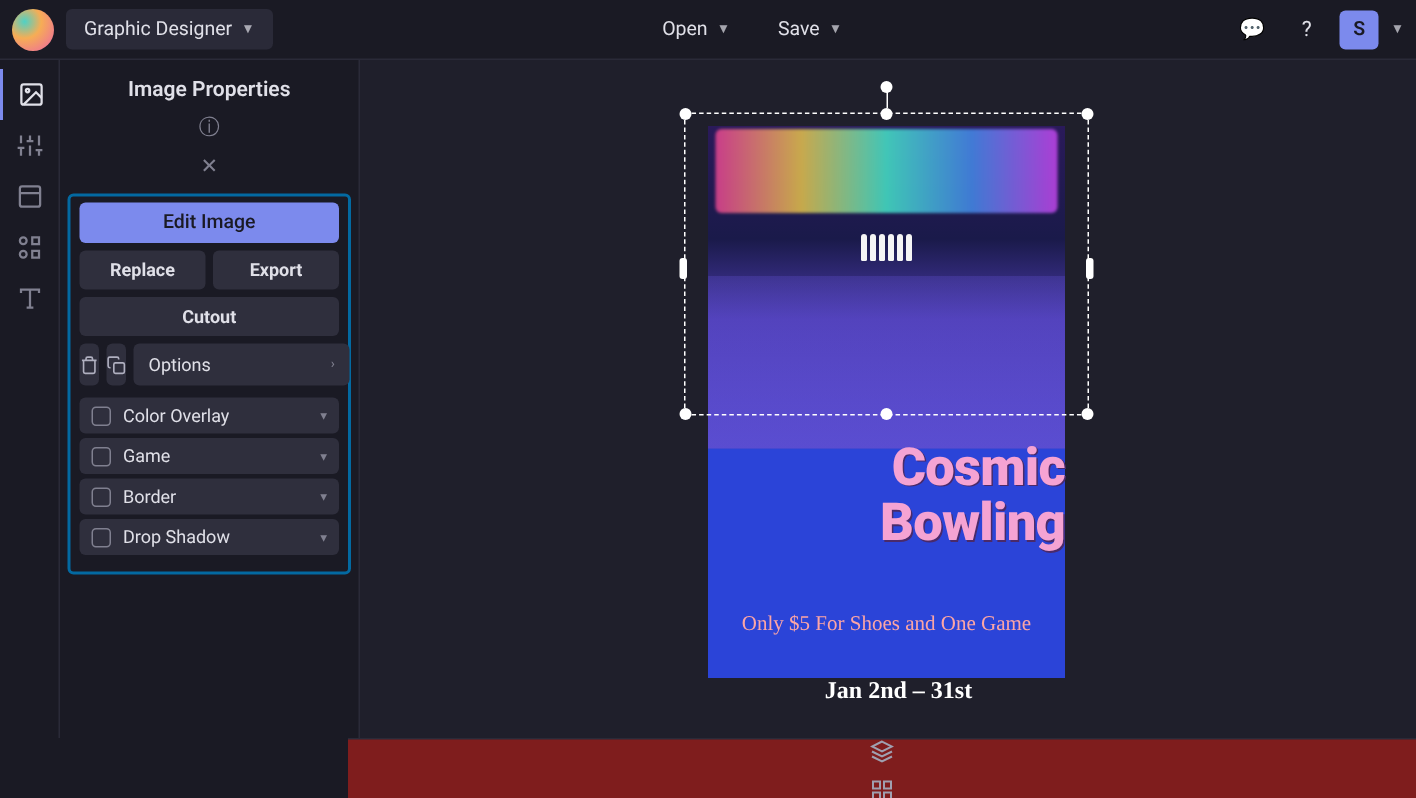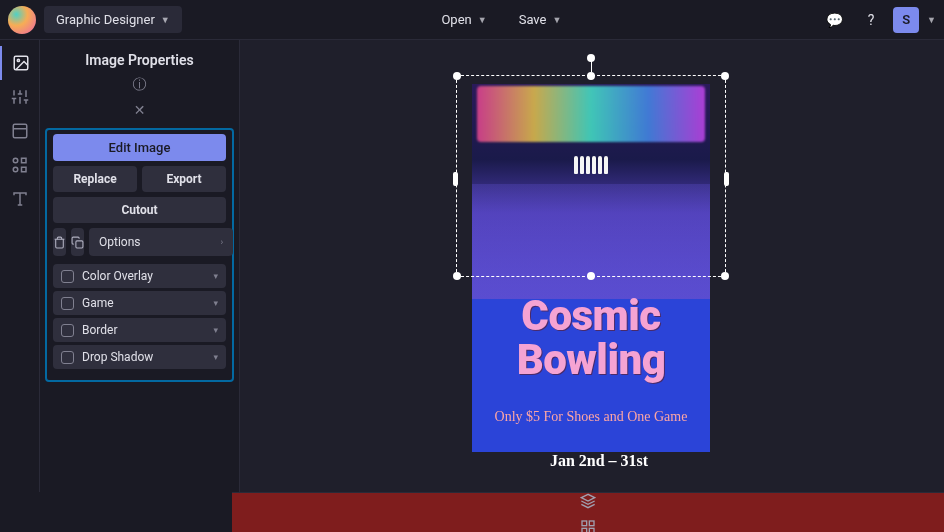--- a/index.html
+++ b/index.html
@@ -39,21 +39,21 @@
 .prop-row .sp { flex: 1; }
 .prop-chev { font-size: 9px; color: #808090; }
 
 .canvas { flex: 1; background: #1f1f2b; position: relative; overflow: hidden; }
 .poster { position: absolute; left: 232px; top: 44px; width: 238px; height: 368px; background: #2b44d8; }
 .poster-img { width: 238px; height: 215px; background: linear-gradient(180deg, #2a1a5a 0%, #1a1a4a 35%, #4a3aaa 60%, #5a4ac5 100%); position: relative; overflow: hidden; }
 .lane-glow { position: absolute; top: 100px; left: 0; right: 0; height: 115px; background: linear-gradient(180deg, rgba(120,100,255,0.2), rgba(90,80,220,0.5)); }
 .pins { position: absolute; top: 72px; left: 50%; transform: translateX(-50%); display: flex; gap: 2px; }
 .pin { width: 4px; height: 18px; background: #f5f5f5; border-radius: 2px 2px 1px 1px; }
 .neon-top { position: absolute; top: 2px; left: 5px; right: 5px; height: 56px; background: linear-gradient(90deg, #ff4a9a 0%, #ffd84a 25%, #4affd8 50%, #4a9aff 75%, #d84aff 100%); opacity: 0.75; filter: blur(1px); border-radius: 4px; }
-.poster-title { position: absolute; top: 210px; left: 0; right: 0; text-align: center; font-family: "Comic Sans MS", cursive; font-size: 42px; font-weight: 900; color: #f5a3d3; line-height: 1.05; text-shadow: 1px 1px 0 #4a2a6a; letter-spacing: -0.5px; }
+.poster-title { position: absolute; top: 210px; left: 0; right: 0; text-align: right; font-family: "Comic Sans MS", cursive; font-size: 35px; font-weight: 900; color: #f5a3d3; line-height: 1.05; text-shadow: 1px 1px 0 #4a2a6a; letter-spacing: -0.5px; }
 .poster-sub { position: absolute; top: 324px; left: 20px; right: 20px; text-align: center; font-size: 14px; color: #fca5a5; font-family: Georgia, serif; line-height: 1.3; }
 .poster-date { position: absolute; top: 368px; left: 16px; right: 0; text-align: center; font-size: 16px; color: #fff; font-family: Georgia, serif; font-weight: bold; }
 
 .selection { position: absolute; left: 216px; top: 35px; width: 270px; height: 202px; border: 1.5px dashed #fff; pointer-events: none; }
 .handle { position: absolute; width: 8px; height: 8px; background: #fff; border-radius: 50%; }
 .h-tl { top: -4px; left: -4px; } .h-tr { top: -4px; right: -4px; }
 .h-bl { bottom: -4px; left: -4px; } .h-br { bottom: -4px; right: -4px; }
 .h-tm { top: -4px; left: 50%; margin-left: -4px; }
 .h-bm { bottom: -4px; left: 50%; margin-left: -4px; }
 .h-ml { top: 50%; left: -4px; margin-top: -4px; width: 5px; height: 14px; border-radius: 2px; }

